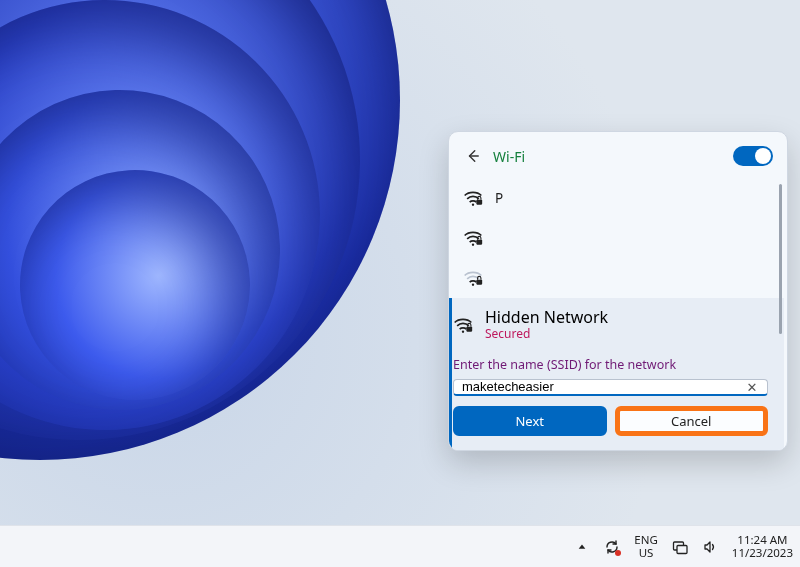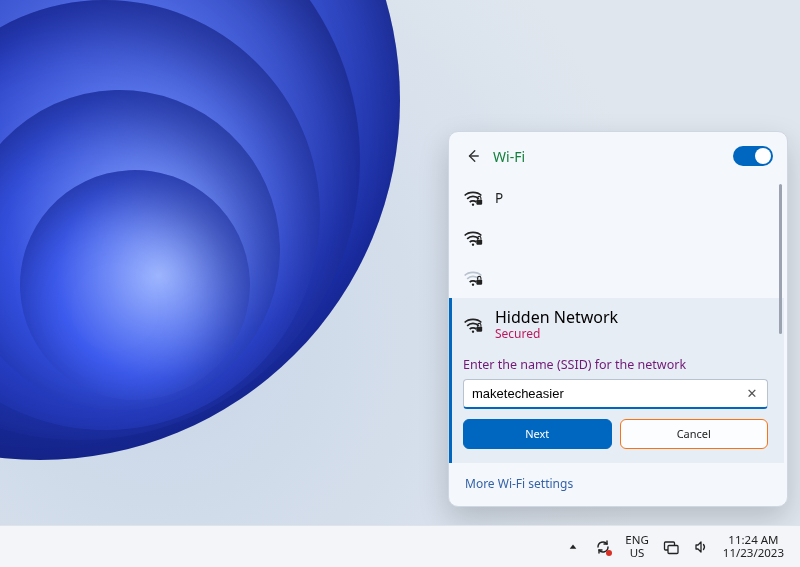--- a/index.html
+++ b/index.html
@@ -76,56 +76,56 @@
     gap: 12px;
     font-size: 13.5px; color: #222;
   }
   .wifi-icon { width: 20px; height: 16px; position: relative; color:#222; }
   .wifi-icon svg { width: 100%; height: 100%; display:block; }
   .net-text { flex: 1; line-height: 1.2; }
   .net-sub { color: #be185d; font-size: 12px; }
   .net-selected {
     background: #e7edf5;
     border-left: 3px solid #0067c0;
-    padding-left: 11px;
+    padding-left: 1px;
     display: block;
   }
   .net-selected-head {
     display: flex; align-items: center; gap: 12px; padding: 10px 16px 4px 0;
   }
   .ssid-block { padding: 4px 16px 14px 0; }
   .ssid-label { font-size: 12.5px; color: #701a75; margin: 6px 0 6px 0; }
   .ssid-input-wrap {
     display: flex; align-items: center;
     background: #fff; border: 1px solid #b9c2cf;
     border-bottom: 2px solid #0067c0;
-    border-radius: 4px; height: 30px; padding: 0 6px 0 8px;
+    border-radius: 4px; height: 17px; padding: 0 6px 0 8px;
   }
   .ssid-input {
     border: none; outline: none; flex: 1; font-size: 13px; background: transparent;
   }
   .clear-x { color: #555; font-size: 13px; width: 18px; text-align: center; }
   .btn-row { display: flex; gap: 8px; margin-top: 10px; }
   .btn {
-    flex: 1; height: 30px; border-radius: 6px; font-size: 11px;
+    flex: 1; height: 30px; border-radius: 6px; font-size: 13px;
     display: flex; align-items: center; justify-content: center;
-    border: 1px solid #f97316; background: #fbfdff; color: #222;
+    border: 5px solid #f97316; background: #fbfdff; color: #222;
   }
   .btn-primary { background: #0067c0; border-color: #0067c0; color: #fff; }
   .panel-footer {
     padding: 12px 16px 14px 16px;
     font-size: 12px; color: #3462a8;
   }
 
   
   .taskbar {
     position: absolute; left: 0; right: 0; bottom: 0; height: 42px;
     background: #f3f5f9; border-top: 1px solid #dfe3ea;
     display: flex; align-items: center; justify-content: flex-end;
-    padding: 0 16px; gap: 14px;
+    padding: 0 7px; gap: 14px;
     font-size: 11.5px; color: #222;
   }
   .tray-group { display: flex; align-items: center; gap: 14px; }
   .tray-icon { width: 16px; height: 16px; display:flex; align-items:center; justify-content:center; color:#222; position:relative;}
   .lang { text-align: center; line-height: 1.05; }
   .clock { text-align: center; line-height: 1.1; }
   .red-dot { position:absolute; width:6px; height:6px; background:#d93025; border-radius:50%; right:-1px; bottom:-1px; }
 </style>
 </head>
 <body>
@@ -220,23 +220,20 @@
           <div class="btn-row">
             <div class="btn btn-primary">Next</div>
             <div class="btn">Cancel</div>
           </div>
         </div>
       </div>
 
       <div class="scrollbar-thumb"></div>
     </div>
 
-    <div class="panel-footer">
-      <span>More Wi-Fi settings</span>
-    </div>
   </div>
 
   <div class="taskbar">
     <div class="tray-group">
       <span class="tray-icon">
         <svg viewBox="0 0 12 12" width="10" height="10">
             <path d="M6 3 L2 8 H10 Z" fill="#222"></path>
           </svg>
       </span>
       <span class="tray-icon">

